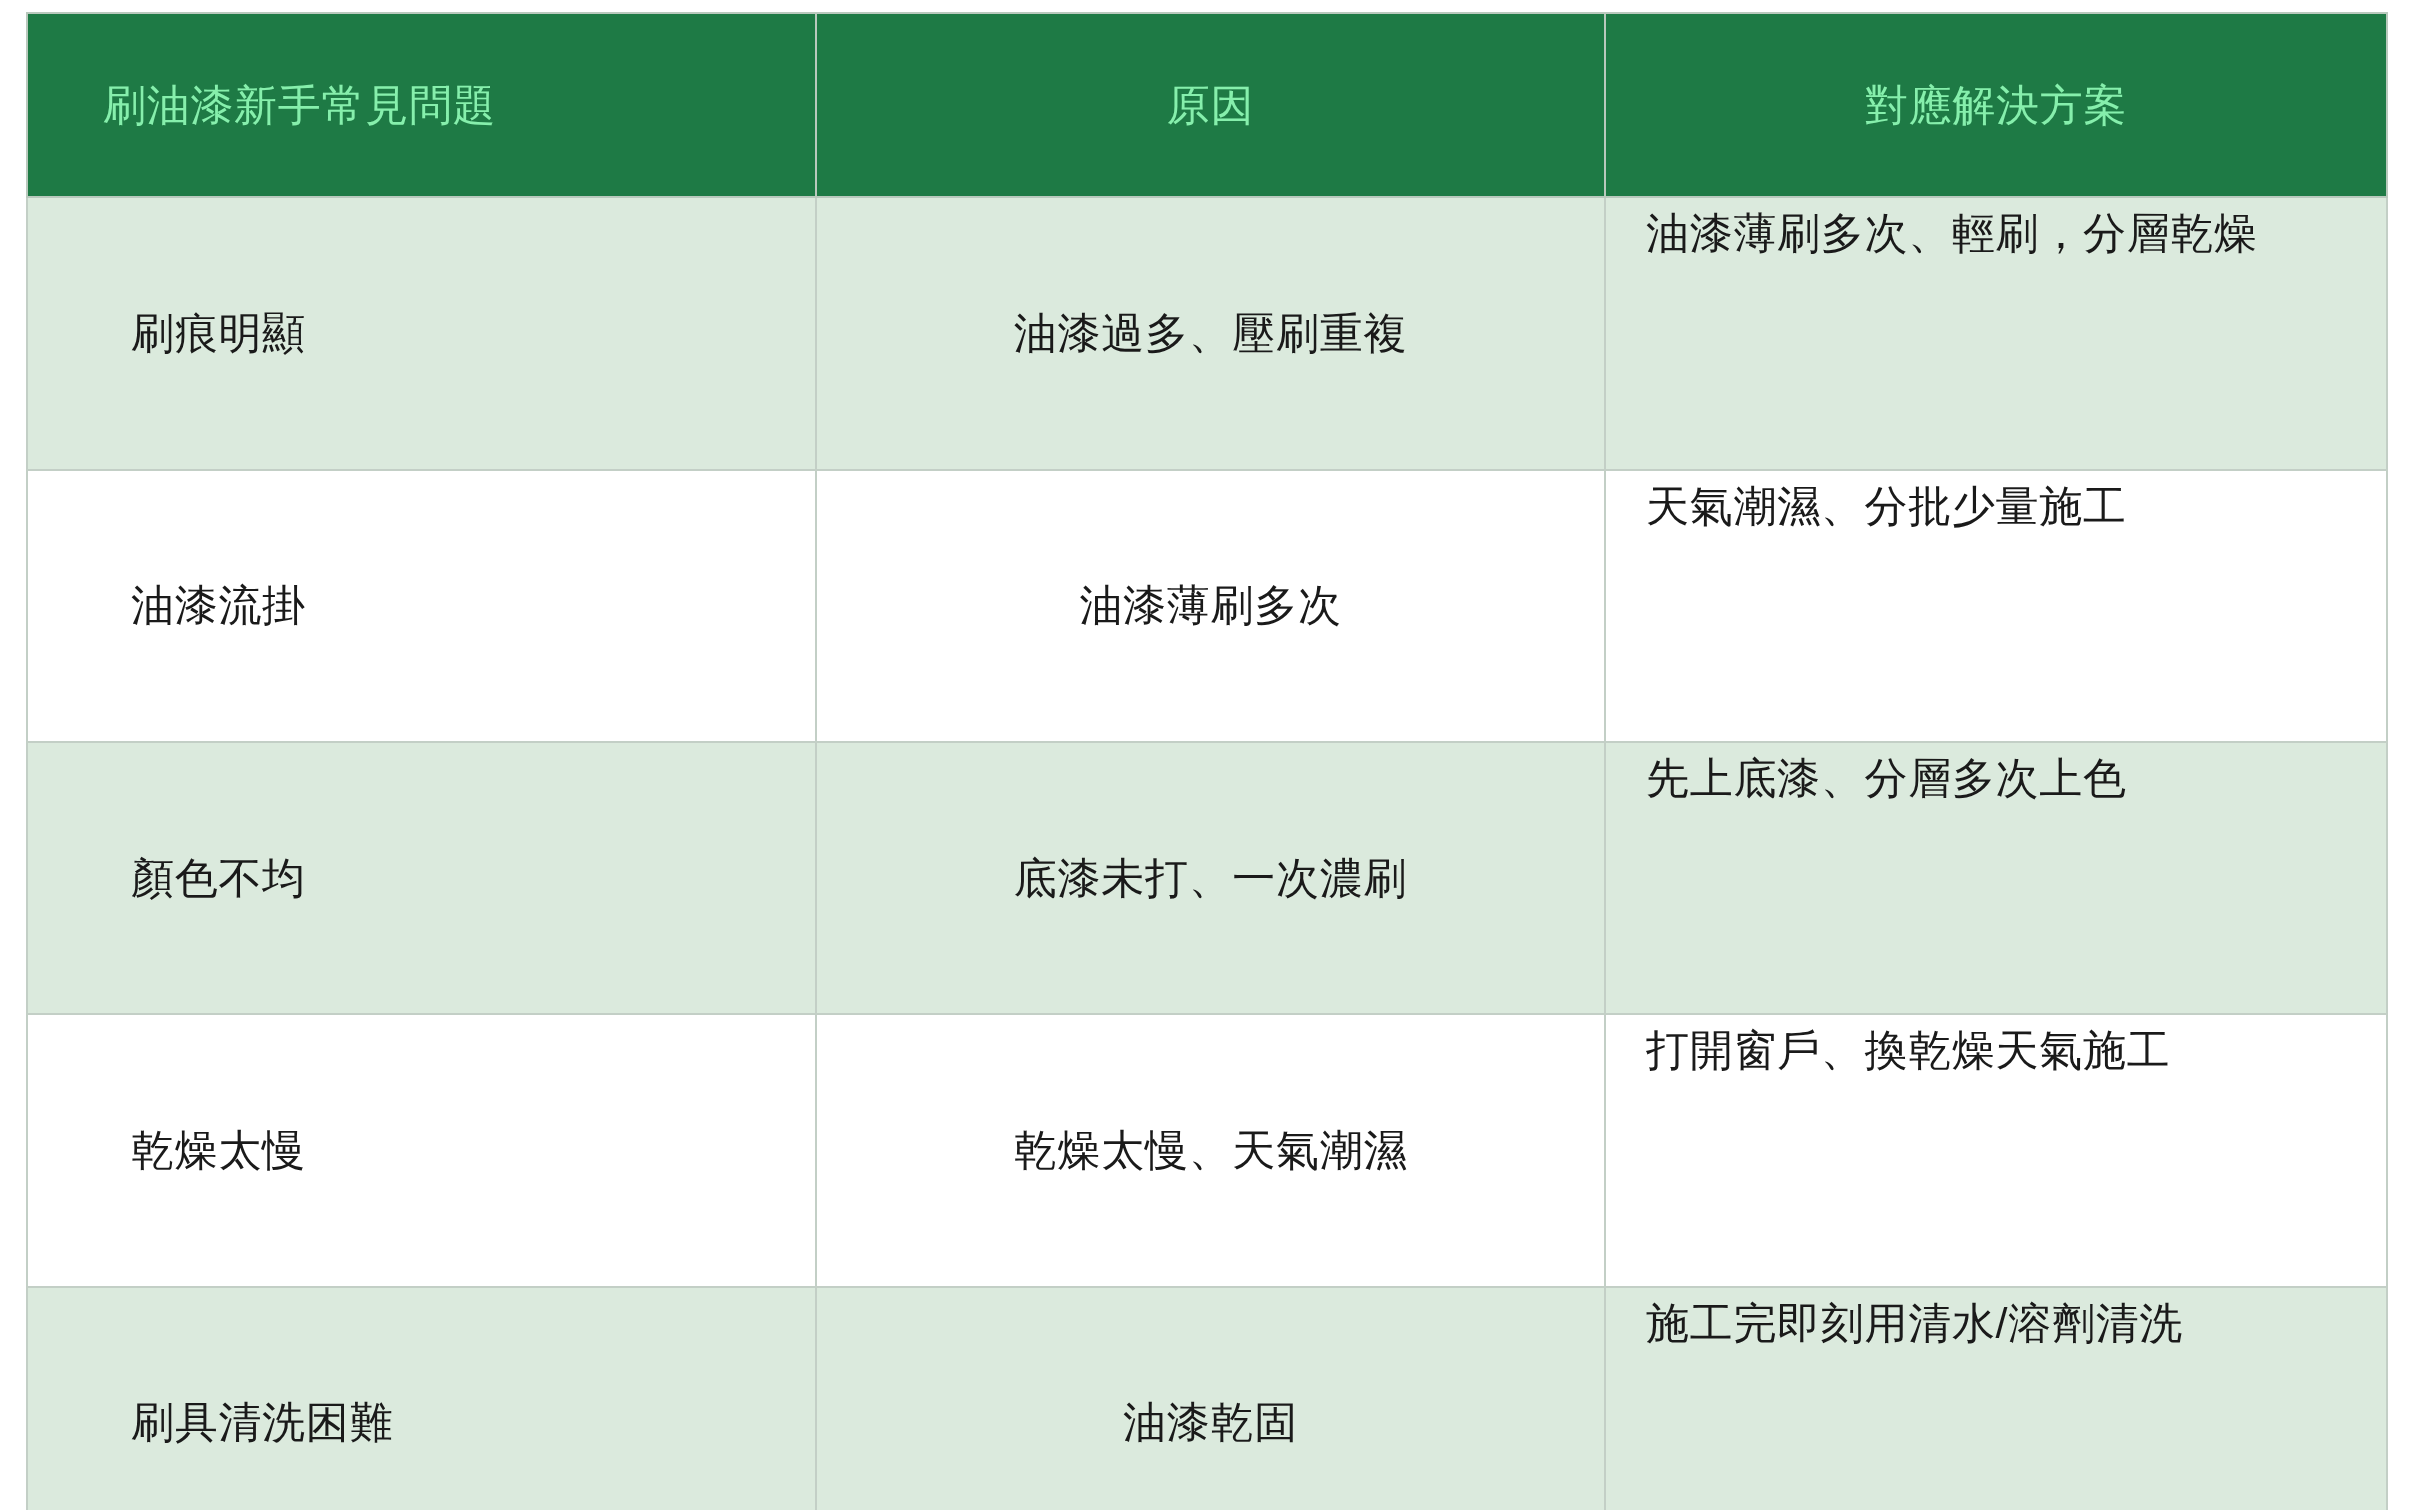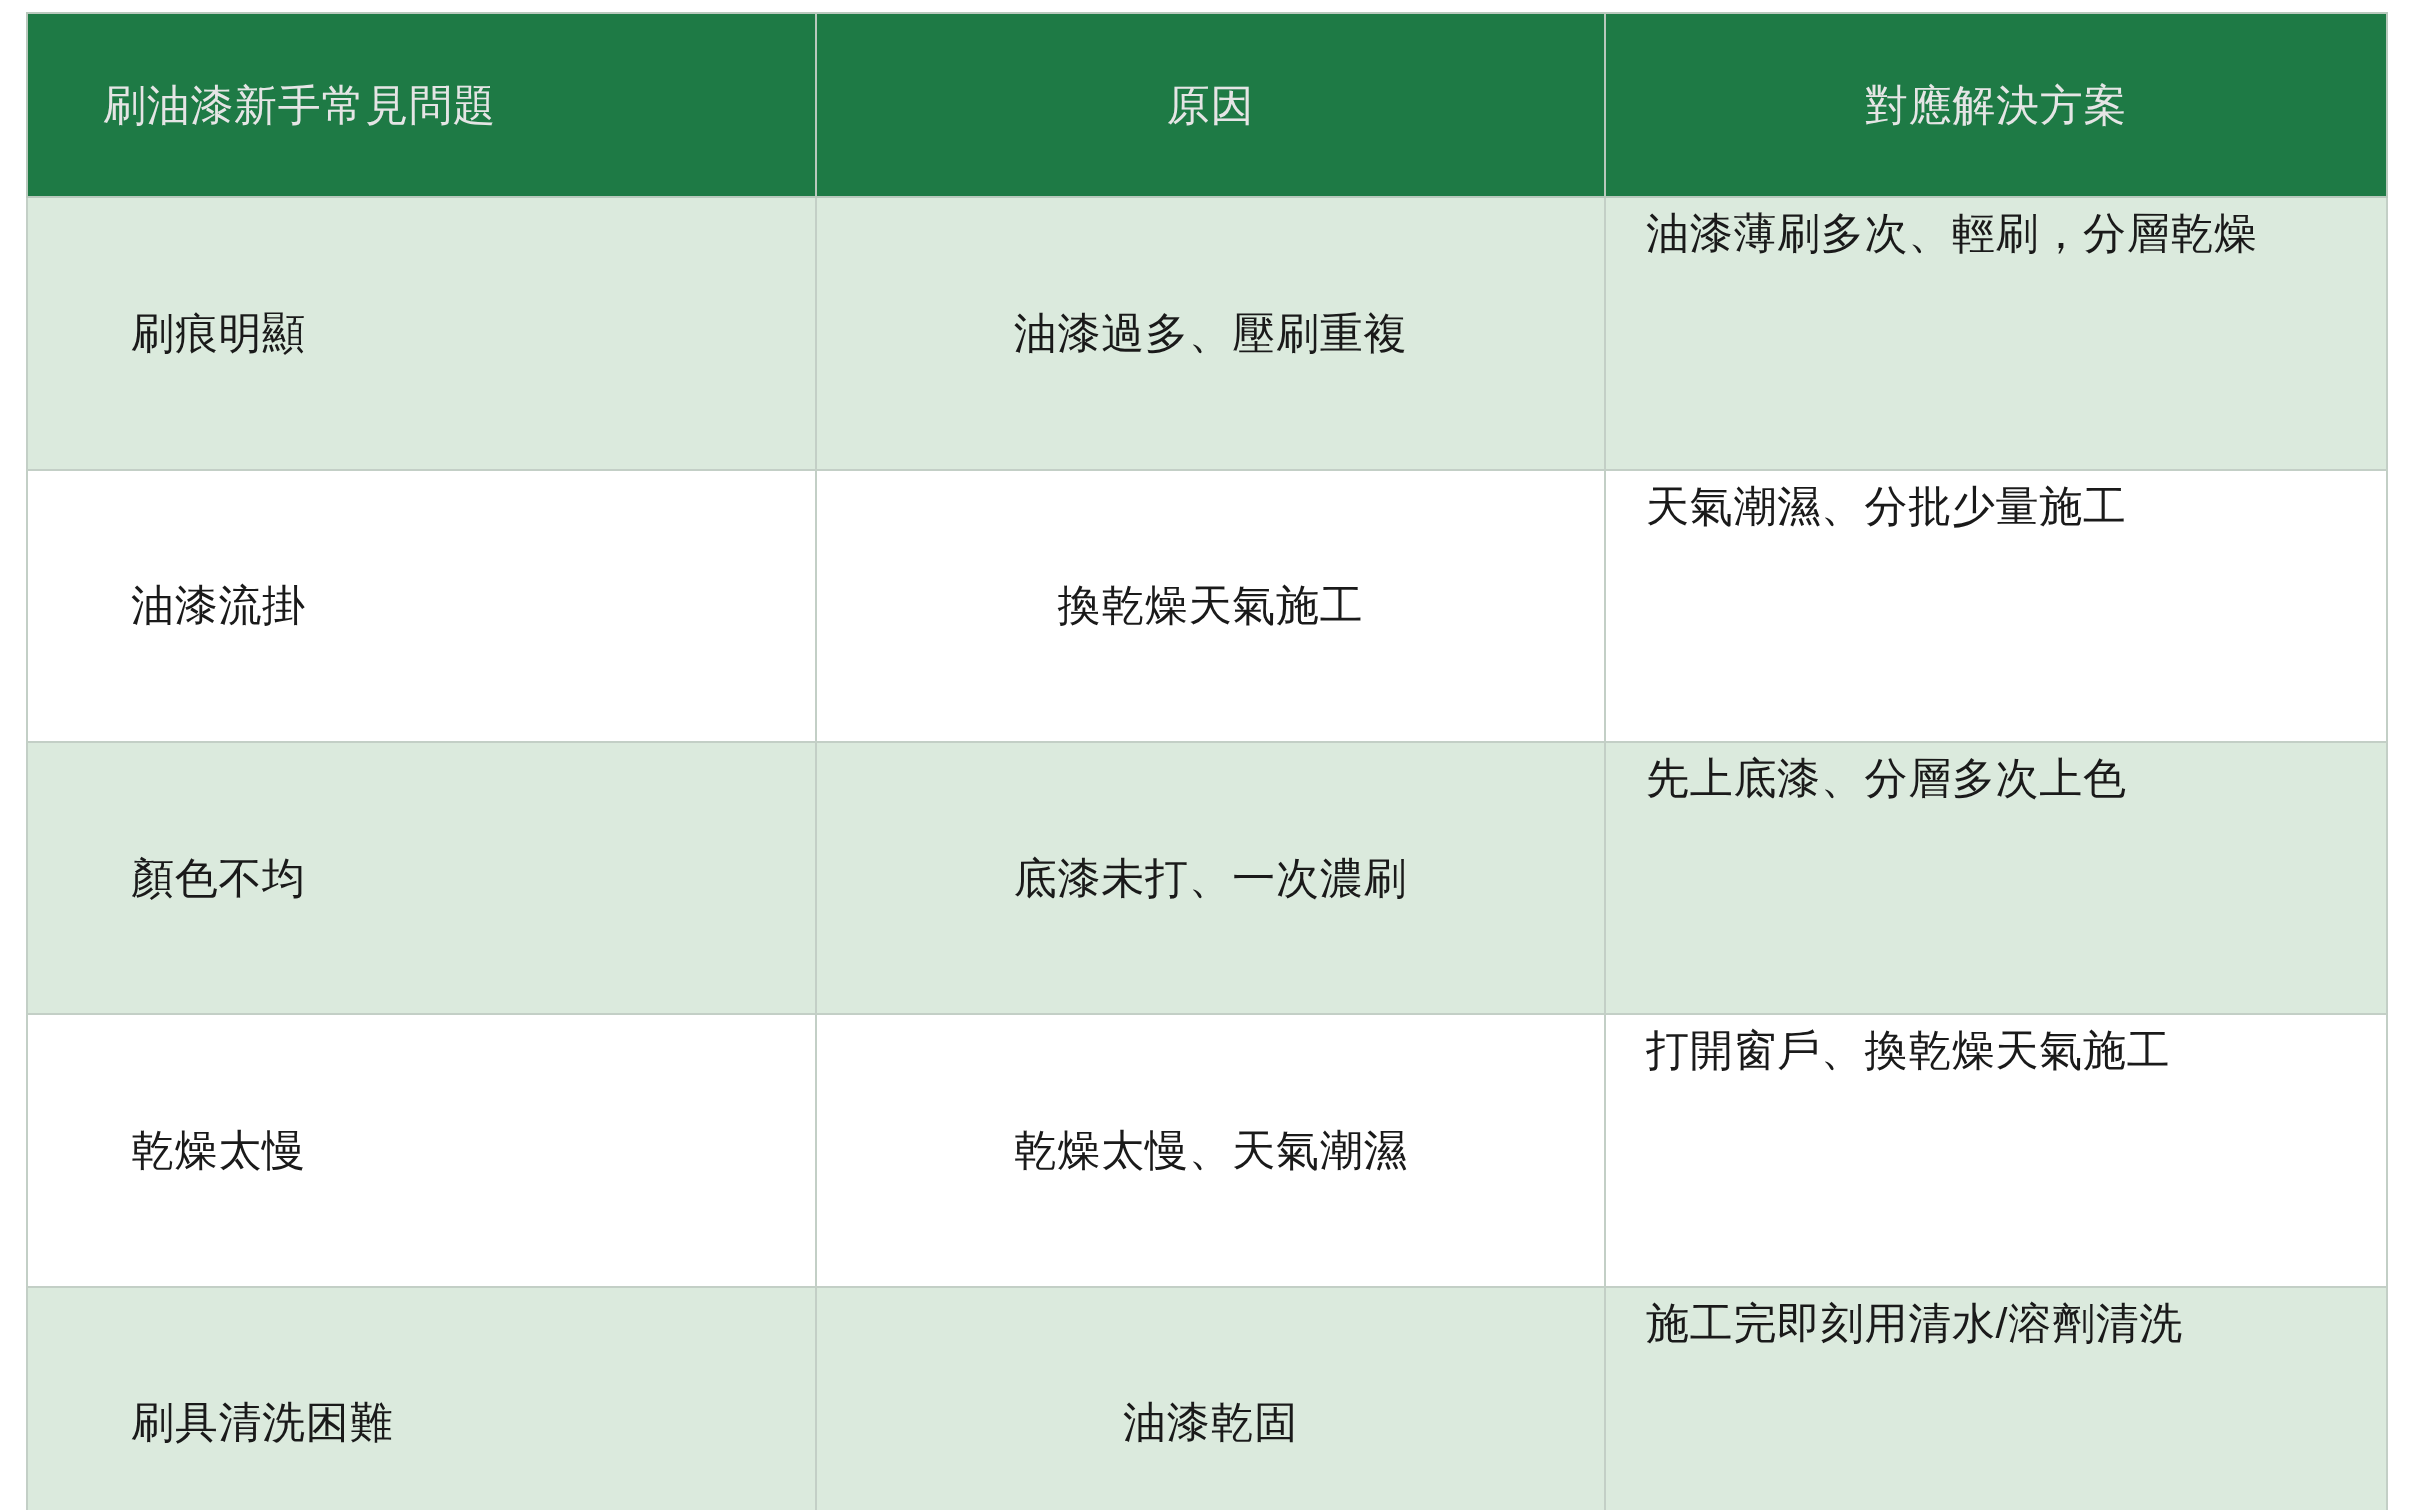--- a/index.html
+++ b/index.html
@@ -24,21 +24,21 @@
     border-collapse: collapse;
     table-layout: fixed;
     width: 2361px;
   }
   table.problem-table col.c1 { width: 789px; }
   table.problem-table col.c2 { width: 789px; }
   table.problem-table col.c3 { width: 782px; }
 
   thead th {
     background: #1e7a45;
-    color: #e5e5e5;
+    color: #86efac;
     font-size: 43px;
     font-weight: 400;
     line-height: 1.15;
     text-align: center;
     vertical-align: middle;
     height: 168px;
     padding: 6.9px 16.5px;
     border: 2.1px solid #b9c9bd;
     letter-spacing: 0.7px;
   }
@@ -93,21 +93,21 @@
       </tr>
     </thead>
     <tbody>
       <tr class="alt">
         <td class="col-problem">刷痕明顯</td>
         <td class="col-cause">油漆過多、壓刷重複</td>
         <td class="col-solution">油漆薄刷多次、輕刷，分層乾燥</td>
       </tr>
       <tr>
         <td class="col-problem">油漆流掛</td>
-        <td class="col-cause">換乾燥天氣施工</td>
+        <td class="col-cause">油漆薄刷多次</td>
         <td class="col-solution">天氣潮濕、分批少量施工</td>
       </tr>
       <tr class="alt">
         <td class="col-problem">顏色不均</td>
         <td class="col-cause">底漆未打、一次濃刷</td>
         <td class="col-solution">先上底漆、分層多次上色</td>
       </tr>
       <tr>
         <td class="col-problem">乾燥太慢</td>
         <td class="col-cause">乾燥太慢、天氣潮濕</td>

